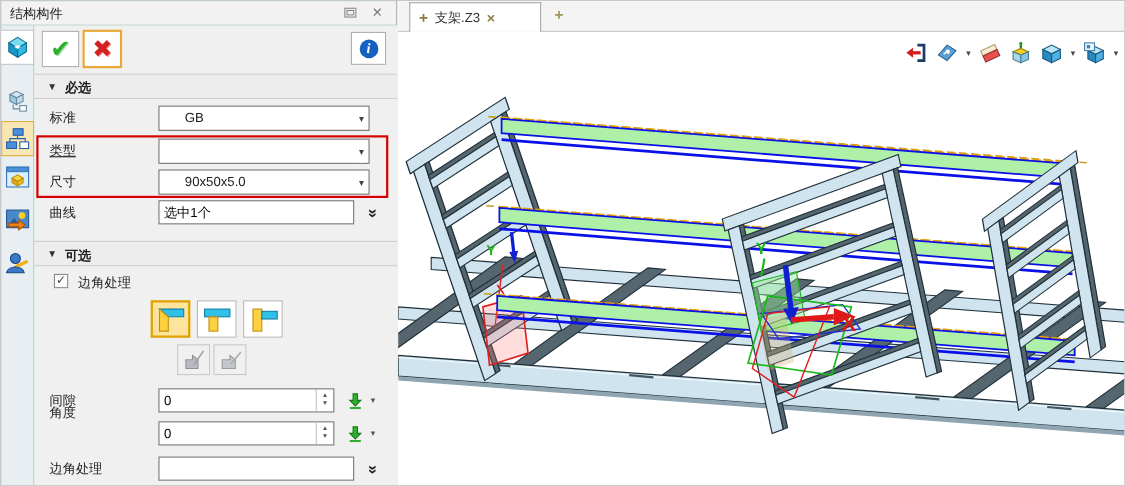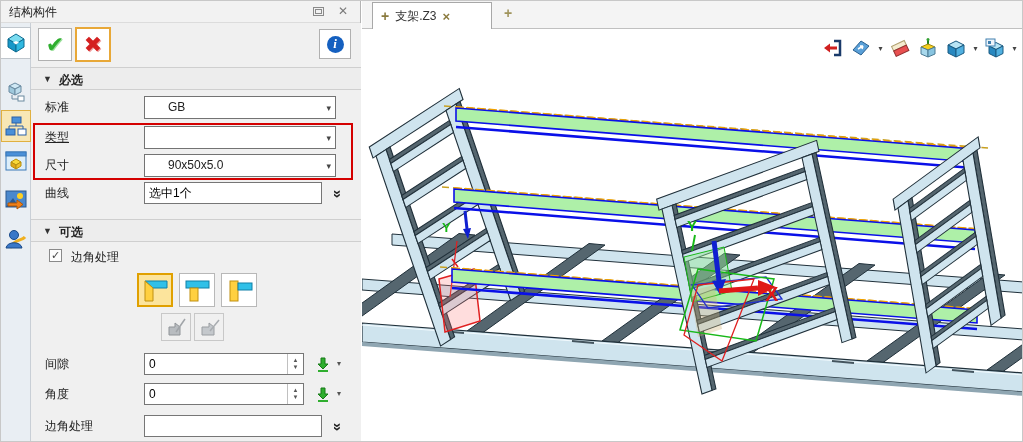--- a/index.html
+++ b/index.html
@@ -215,21 +215,21 @@
         </div>
       </div>
       <div class="inherit-btn" style="left:282px;top:331px;">
         <svg width="16" height="15" viewBox="0 0 16 15">
           <path d="M6,1 h4 v6 h3 l-5,5 -5,-5 h3 z" fill="#2fae2f" stroke="#177a17"></path>
           <path d="M3,14 h10" stroke="#2fae2f" stroke-width="2"></path>
         </svg>
       </div>
       <span class="mini-caret" style="left:306px;top:336px;">▾</span>
 
-      <span class="flabel" style="top:363px;">角度</span>
+      <span class="flabel" style="top:344px;">角度</span>
       <div class="spinwrap" style="top:360px;">
         <input value="0" style="">
         <div class="spin">
           <span>▲</span>
           <span>▼</span>
         </div>
       </div>
       <div class="inherit-btn" style="left:282px;top:361px;">
         <svg width="16" height="15" viewBox="0 0 16 15">
           <path d="M6,1 h4 v6 h3 l-5,5 -5,-5 h3 z" fill="#2fae2f" stroke="#177a17"></path>

